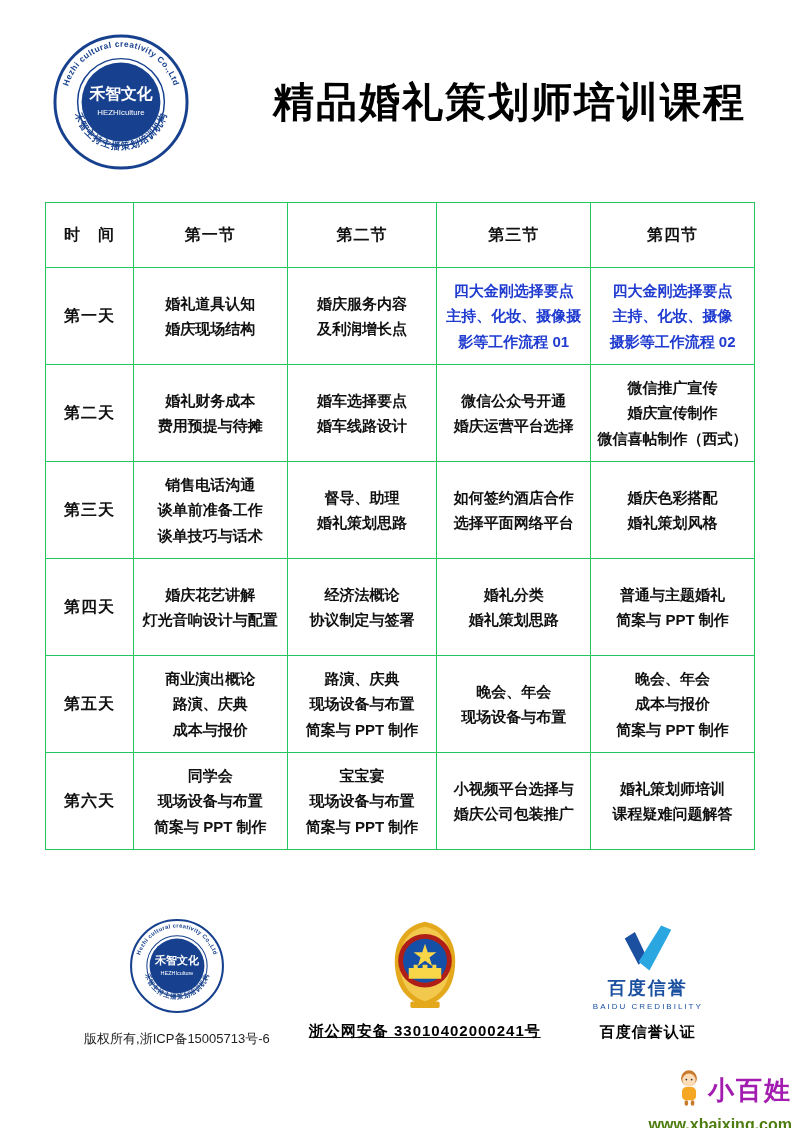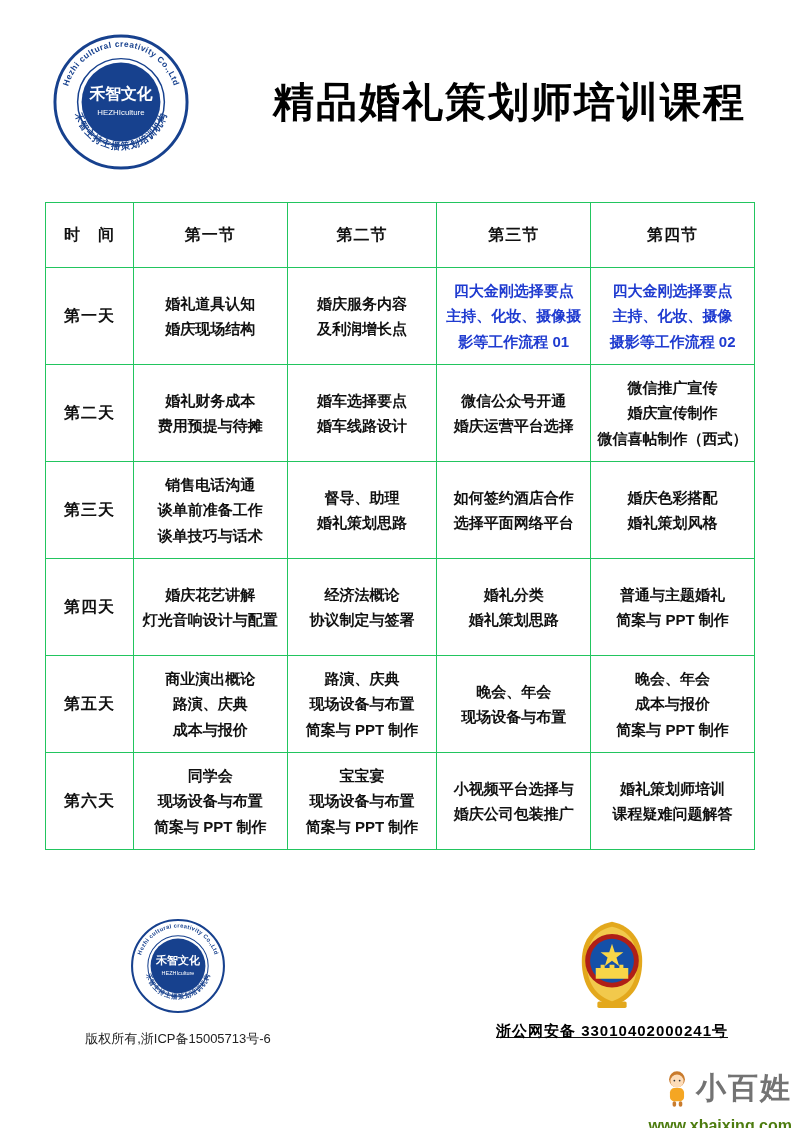--- a/index.html
+++ b/index.html
@@ -37,21 +37,21 @@
   .baidu-v{width:56px;height:48px;margin-top:6px;}
   .baidu-name{font-size:18px;font-weight:bold;color:#1b4fa0;margin-top:4px;letter-spacing:2px;}
   .baidu-en{font-size:8px;color:#1b4fa0;letter-spacing:2px;margin-top:2px;}
   .baidu-cert{font-size:15px;font-weight:bold;color:#000;margin-top:12px;letter-spacing:1px;}
 
   
   .watermark{position:absolute;right:8px;top:1068px;display:flex;flex-direction:column;
              align-items:flex-end;}
   .wm-row{display:flex;align-items:flex-end;}
   .wm-mascot{width:30px;height:40px;margin-right:4px;}
-  .wm-name{font-size:30px;font-weight:bold;color:#737373;letter-spacing:2px;text-align:right;}
+  .wm-name{font-size:26px;font-weight:bold;color:#a21caf;letter-spacing:2px;text-align:right;}
   .wm-url{font-size:16px;color:#4d7c0f;font-weight:bold;margin-top:8px;}
 </style>
 </head>
 <body>
 
 <div class="page">
 
   <div class="header">
     <svg class="logo-main" viewBox="0 0 140 140">
       <circle cx="70" cy="70" r="67" fill="#ffffff" stroke="#17418e" stroke-width="3"></circle>
@@ -200,20 +200,29 @@
         <path d="M48 10 C27 14 16 31 17 57 C18 83 31 96 48 102 C65 96 78 83 79 57 C80 31 69 14 48 10 Z" fill="#f2c94c"></path>
         <circle cx="48" cy="52" r="33" fill="#b01f17"></circle>
         <circle cx="48" cy="52" r="27" fill="#1450a8"></circle>
         <polygon points="48,31 51.4,41.5 62,41.5 53.5,48 56.8,58.5 48,52 39.2,58.5 42.5,48 34,41.5 44.6,41.5" fill="#f8d648"></polygon>
         <path d="M28 61 h6 v-4 h5 v4 h6 v-4 h6 v4 h6 v-4 h5 v4 h6 v13 H28 Z" fill="#f8d648"></path>
         <rect x="30" y="102" width="36" height="8" rx="2" fill="#e3a81c"></rect>
       </svg>
       <div class="police-text">浙公网安备 33010402000241号</div>
     </div>
 
+    <div class="f-block f-right">
+      <svg class="baidu-v" viewBox="0 0 76 66">
+        <polygon points="6,20 20,11 36,45 25,56" fill="#1b4fa0"></polygon>
+        <polygon points="56,2 70,8 40,64 25,52" fill="#2aa7e0"></polygon>
+      </svg>
+      <div class="baidu-name">百度信誉</div>
+      <div class="baidu-en">BAIDU CREDIBILITY</div>
+      <div class="baidu-cert">百度信誉认证</div>
+    </div>
 
   </div>
 
   <div class="watermark">
     <div class="wm-row">
       <svg class="wm-mascot" viewBox="0 0 34 44">
         <circle cx="17" cy="11" r="9" fill="#c97b2d"></circle>
         <circle cx="17" cy="13" r="7.5" fill="#fddcb8"></circle>
         <circle cx="14" cy="12.5" r="1" fill="#333"></circle>
         <circle cx="20" cy="12.5" r="1" fill="#333"></circle>

